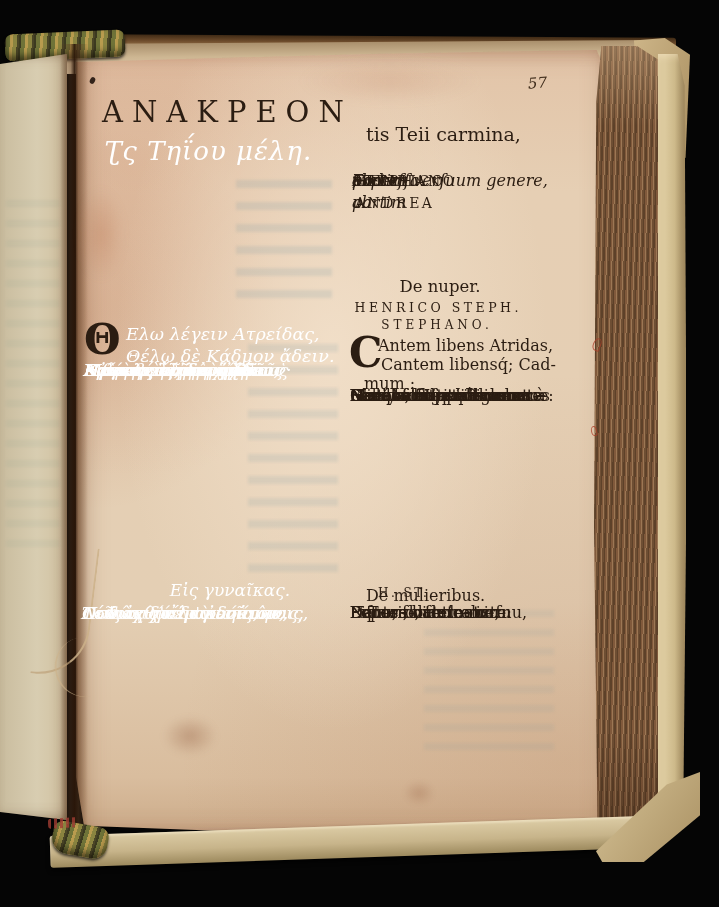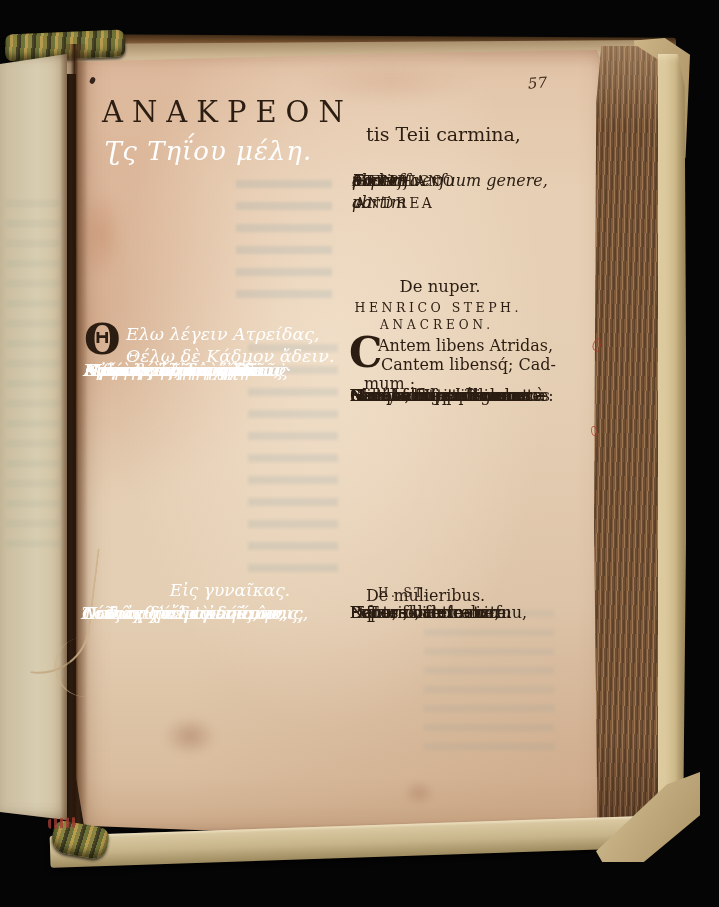--- a/index.html
+++ b/index.html
@@ -184,21 +184,21 @@
       </div>
     <div class="line">
         <span>ab</span>
         <span class="caps">ELIA ANDREA</span>
       </div>
     <div class="line">expreſſa.</div>
   </div>
 
   <div class="txt center-col delyra">De nuper.</div>
   <div class="txt attr1" style="text-align:right">HENRICO STEPH.</div>
-  <div class="txt attr2" style="text-align:center">ANACREON.</div>
+  <div class="txt attr2" style="text-align:center">STEPHANO.</div>
   <div class="txt dropcap lcap">C</div>
   <div class="txt lcapl1">Antem libens Atridas,</div>
   <div class="txt lcapl2">Cantem libensq́; Cad-</div>
   <div class="txt lhang">mum :</div>
   <div class="txt lpoem1">
     <div class="line">Sed barbiti mihi vnum</div>
     <div class="line">Nerui ſonant amorem.</div>
     <div class="line">Mutata nuper à me</div>
     <div class="line">Chelys, fidesq́ue cunctæ:</div>
     <div class="line">Iamq́ue Herculis labores</div>

